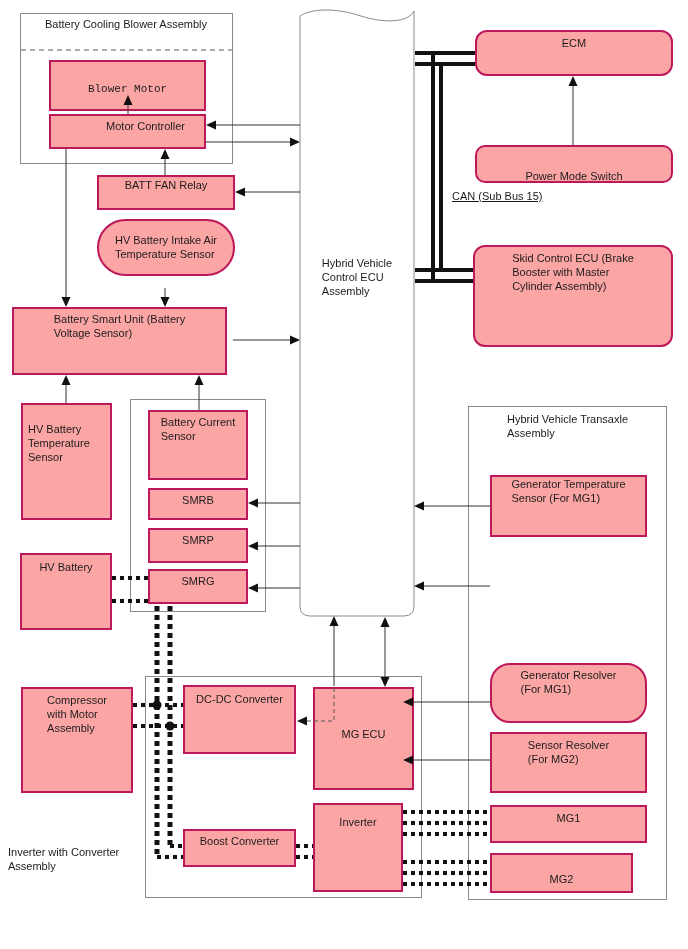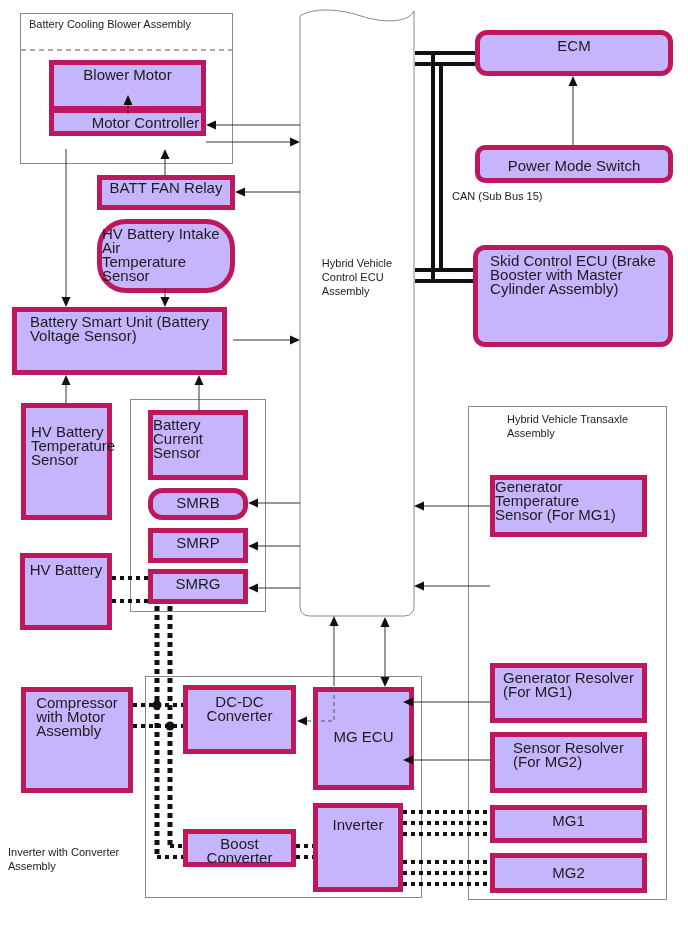--- a/index.html
+++ b/index.html
@@ -1,84 +1,84 @@
 <!DOCTYPE html>
 <html><head>
 <meta charset="utf-8">
 <style>
   html,body{margin:0;padding:0;background:#fff;}
   .canvas{position:relative;width:688px;height:949px;background:#fff;overflow:hidden;
           font-family:"Liberation Sans",sans-serif;color:#1c1c1c;}
   .abs{position:absolute;box-sizing:border-box;}
-  .box{position:absolute;box-sizing:border-box;background:#c4b5fd;border:5px solid #be185d;
-       font-size:15px;line-height:14px;color:#1c1c1c;}
+  .box{position:absolute;box-sizing:border-box;background:#fca5a5;border:2px solid #be185d;
+       font-size:11px;line-height:14px;color:#1c1c1c;}
   .container{position:absolute;box-sizing:border-box;border:1px solid #8a8a8a;background:transparent;
        font-size:11px;line-height:14px;}
   .rounded{border-radius:12px;}
   .r10{border-radius:10px;}
   .ctr{text-align:center;}
   .pre{white-space:pre-line;}
   
   .cb{text-align:center;}
   .cb>span{display:inline-block;text-align:left;white-space:pre-line;}
   .flabel{position:absolute;font-size:11px;line-height:14px;white-space:pre-line;}
   svg.overlay{position:absolute;left:0;top:0;pointer-events:none;}
 </style>
 </head>
 <body>
 
 <div class="canvas">
 
   <div class="container" style="left:20px;top:13px;width:213px;height:151px;">
-    <div class="abs" style="left:8px;top:3px;width:200px;">Battery Cooling Blower Assembly</div>
+    <div class="abs" style="left:24px;top:3px;width:200px;">Battery Cooling Blower Assembly</div>
   </div>
 
   <div class="container" style="left:130px;top:399px;width:136px;height:213px;"></div>
 
   <div class="container" style="left:145px;top:676px;width:277px;height:222px;"></div>
 
   <div class="container cb" style="left:468px;top:406px;width:199px;height:494px;padding-top:5px;">
     <span>Hybrid Vehicle Transaxle
 Assembly</span>
   </div>
 
-  <div class="box ctr" style="left:49px;top:60px;width:157px;height:51px;padding-top:3px;">
+  <div class="box ctr" style="left:49px;top:60px;width:157px;height:51px;padding-top:20px;font-family:Liberation Mono, monospace;">
     <span>Blower Motor</span>
   </div>
 
-  <div class="box ctr" style="left:49px;top:108px;width:157px;height:28px;padding-top:3px;padding-left:36px;">
+  <div class="box ctr" style="left:49px;top:114px;width:157px;height:35px;padding-top:3px;padding-left:36px;">
     <span>Motor Controller</span>
   </div>
 
   <div class="box ctr" style="left:97px;top:175px;width:138px;height:35px;padding-top:1px;">
     <span>BATT FAN Relay</span>
   </div>
 
-  <div class="box cb" style="left:97px;top:219px;width:138px;height:74px;padding-top:3px;border-radius:29px;">
+  <div class="box cb" style="left:97px;top:219px;width:138px;height:57px;padding-top:12px;border-radius:29px;">
     <span>HV Battery Intake Air
 Temperature Sensor</span>
   </div>
 
   <div class="box cb" style="left:12px;top:307px;width:215px;height:68px;padding-top:3px;">
     <span>Battery Smart Unit (Battery
 Voltage Sensor)</span>
   </div>
 
   <div class="box pre" style="left:21px;top:403px;width:91px;height:117px;padding:3px 0 0 5px;">
     <span>HV Battery
 Temperature
 Sensor</span>
   </div>
 
   <div class="box cb" style="left:148px;top:410px;width:100px;height:70px;padding-top:3px;">
     <span>Battery Current
 Sensor</span>
   </div>
 
-  <div class="box ctr" style="left:148px;top:488px;width:100px;height:32px;padding-top:3px;border-radius:14px;">
+  <div class="box ctr" style="left:148px;top:488px;width:100px;height:32px;padding-top:3px;">
     <span>SMRB</span>
   </div>
 
   <div class="box ctr" style="left:148px;top:528px;width:100px;height:35px;padding-top:3px;">
     <span>SMRP</span>
   </div>
 
   <div class="box ctr" style="left:148px;top:569px;width:100px;height:35px;padding-top:3px;">
     <span>SMRG</span>
   </div>
@@ -108,53 +108,53 @@
   <div class="box ctr" style="left:313px;top:803px;width:90px;height:89px;padding-top:10px;">
     <span>Inverter</span>
   </div>
 
   <div class="box cb" style="left:490px;top:475px;width:157px;height:62px;padding-top:0;">
     <span>Generator Temperature
 Sensor (For MG1)</span>
   </div>
 
 
-  <div class="box cb" style="left:490px;top:663px;width:157px;height:60px;padding-top:3px;">
+  <div class="box cb" style="left:490px;top:663px;width:157px;height:60px;padding-top:3px;border-radius:20px;">
     <span>Generator Resolver
 (For MG1)</span>
   </div>
 
   <div class="box cb" style="left:490px;top:732px;width:157px;height:61px;padding-top:4px;">
     <span>Sensor Resolver
 (For MG2)</span>
   </div>
 
   <div class="box ctr" style="left:490px;top:805px;width:157px;height:38px;padding-top:4px;">
     <span>MG1</span>
   </div>
 
-  <div class="box ctr" style="left:490px;top:853px;width:157px;height:40px;padding-top:8px;">
+  <div class="box ctr" style="left:490px;top:853px;width:143px;height:40px;padding-top:17px;">
     <span>MG2</span>
   </div>
 
   <div class="box ctr rounded" style="left:475px;top:30px;width:198px;height:46px;padding-top:4px;">
     <span>ECM</span>
   </div>
 
-  <div class="box ctr r10" style="left:475px;top:145px;width:198px;height:38px;padding-top:9px;">
+  <div class="box ctr r10" style="left:475px;top:145px;width:198px;height:38px;padding-top:22px;">
     <span>Power Mode Switch</span>
   </div>
 
   <div class="box cb rounded" style="left:473px;top:245px;width:200px;height:102px;padding-top:4px;">
     <span>Skid Control ECU (Brake
 Booster with Master
 Cylinder Assembly)</span>
   </div>
 
-  <div class="flabel" style="left:452px;top:189px;width:130px;">CAN (Sub Bus 15)</div>
+  <div class="flabel" style="left:452px;top:189px;width:130px;text-decoration:underline;">CAN (Sub Bus 15)</div>
 
 
   <div class="flabel" style="left:8px;top:845px;width:140px;">Inverter with Converter
 Assembly</div>
 
   <div class="flabel cb" style="left:300px;top:242px;width:114px;">
     <span>Hybrid Vehicle
 Control ECU
 Assembly</span>
   </div>

